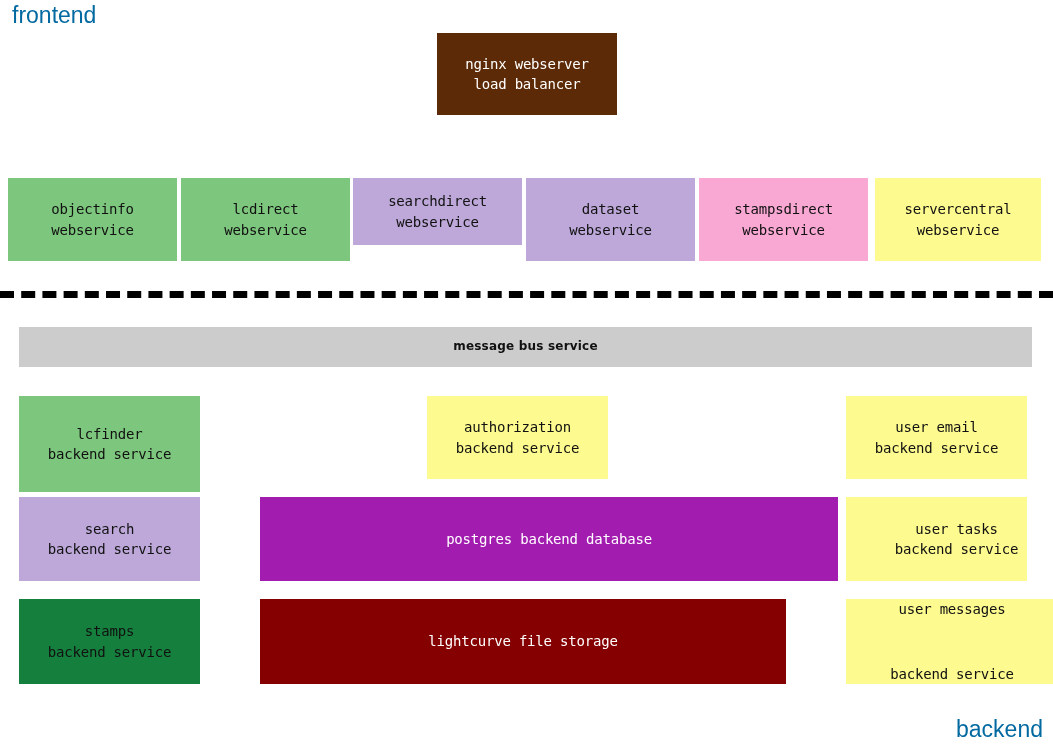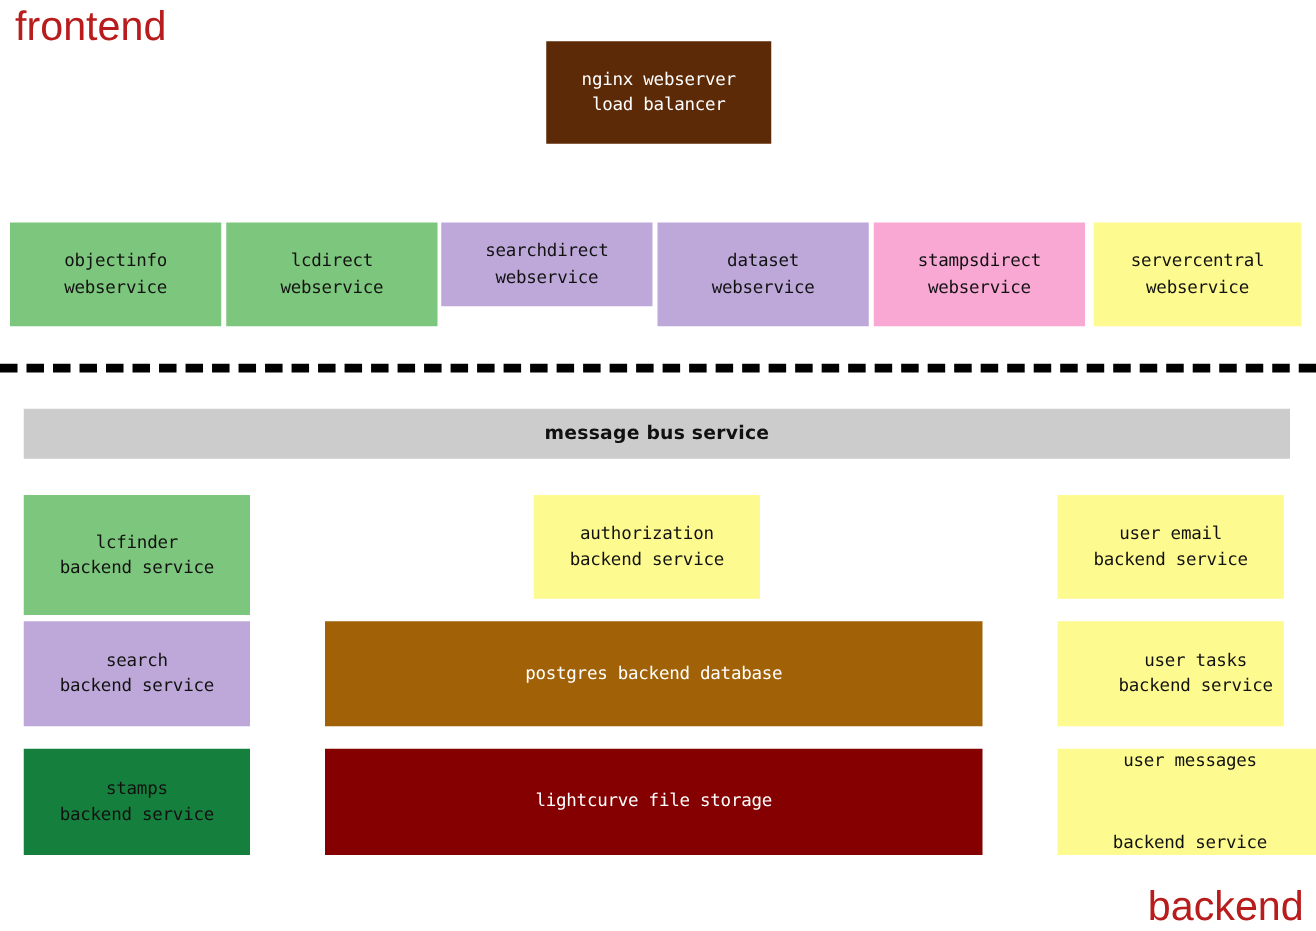--- a/index.html
+++ b/index.html
@@ -16,23 +16,23 @@
     width: 1053px;
     height: 745px;
     background: #ffffff;
     overflow: hidden;
   }
 
   
   .zone-label {
     position: absolute;
     font-family: "Liberation Sans", "DejaVu Sans", sans-serif;
-    font-size: 33px;
+    font-size: 23px;
     line-height: 1;
-    color: #b91c1c;
+    color: #0369a1;
     white-space: nowrap;
   }
   #zone-frontend { left: 12px; top: 4px; }
   #zone-backend  { right: 10px; bottom: 4px; }
 
   
   .node {
     position: absolute;
     box-sizing: border-box;
     display: flex;
@@ -47,21 +47,21 @@
     letter-spacing: -0.2px;
     padding: 2px 4px;
   }
   .node .line2 { display: block; }
 
   .node.light-text { color: #ffffff; }
 
   .node.bold-label {
     font-family: "DejaVu Sans", "Liberation Sans", sans-serif;
     font-weight: bold;
-    font-size: 15px;
+    font-size: 12px;
     letter-spacing: 0.2px;
   }
 
   
   #divider {
     position: absolute;
     left: 0;
     top: 291px;
     width: 1053px;
     height: 0;
@@ -131,21 +131,21 @@
   <div class="node" id="node-left-2" style="left: 19px; top: 599px; width: 181px; height: 85px; background-color: #15803d;">
     <span>stamps</span>
     <span class="line2">backend service</span>
   </div>
 
   <div class="node" id="node-center-0" style="left: 427px; top: 396px; width: 181px; height: 83px; background-color: rgb(253, 250, 143); color: rgb(17, 17, 17);">
     <span>authorization</span>
     <span class="line2">backend service</span>
   </div>
 
-  <div class="node light-text" id="node-center-1" style="left: 260px; top: 497px; width: 526px; height: 84px; background-color: #a16207; color: rgb(255, 255, 255);">
+  <div class="node light-text" id="node-center-1" style="left: 260px; top: 497px; width: 578px; height: 84px; background-color: #a21caf; color: rgb(255, 255, 255);">
     <span>postgres backend database</span>
   </div>
 
   <div class="node light-text" id="node-center-2" style="left: 260px; top: 599px; width: 526px; height: 85px; background-color: rgb(133, 0, 0); color: rgb(255, 255, 255);">
     <span>lightcurve file storage</span>
   </div>
 
   <div class="node" id="node-right-0" style="left: 846px; top: 396px; width: 181px; height: 83px; background-color: rgb(253, 250, 143);">
     <span>user email</span>
     <span class="line2">backend service</span>

